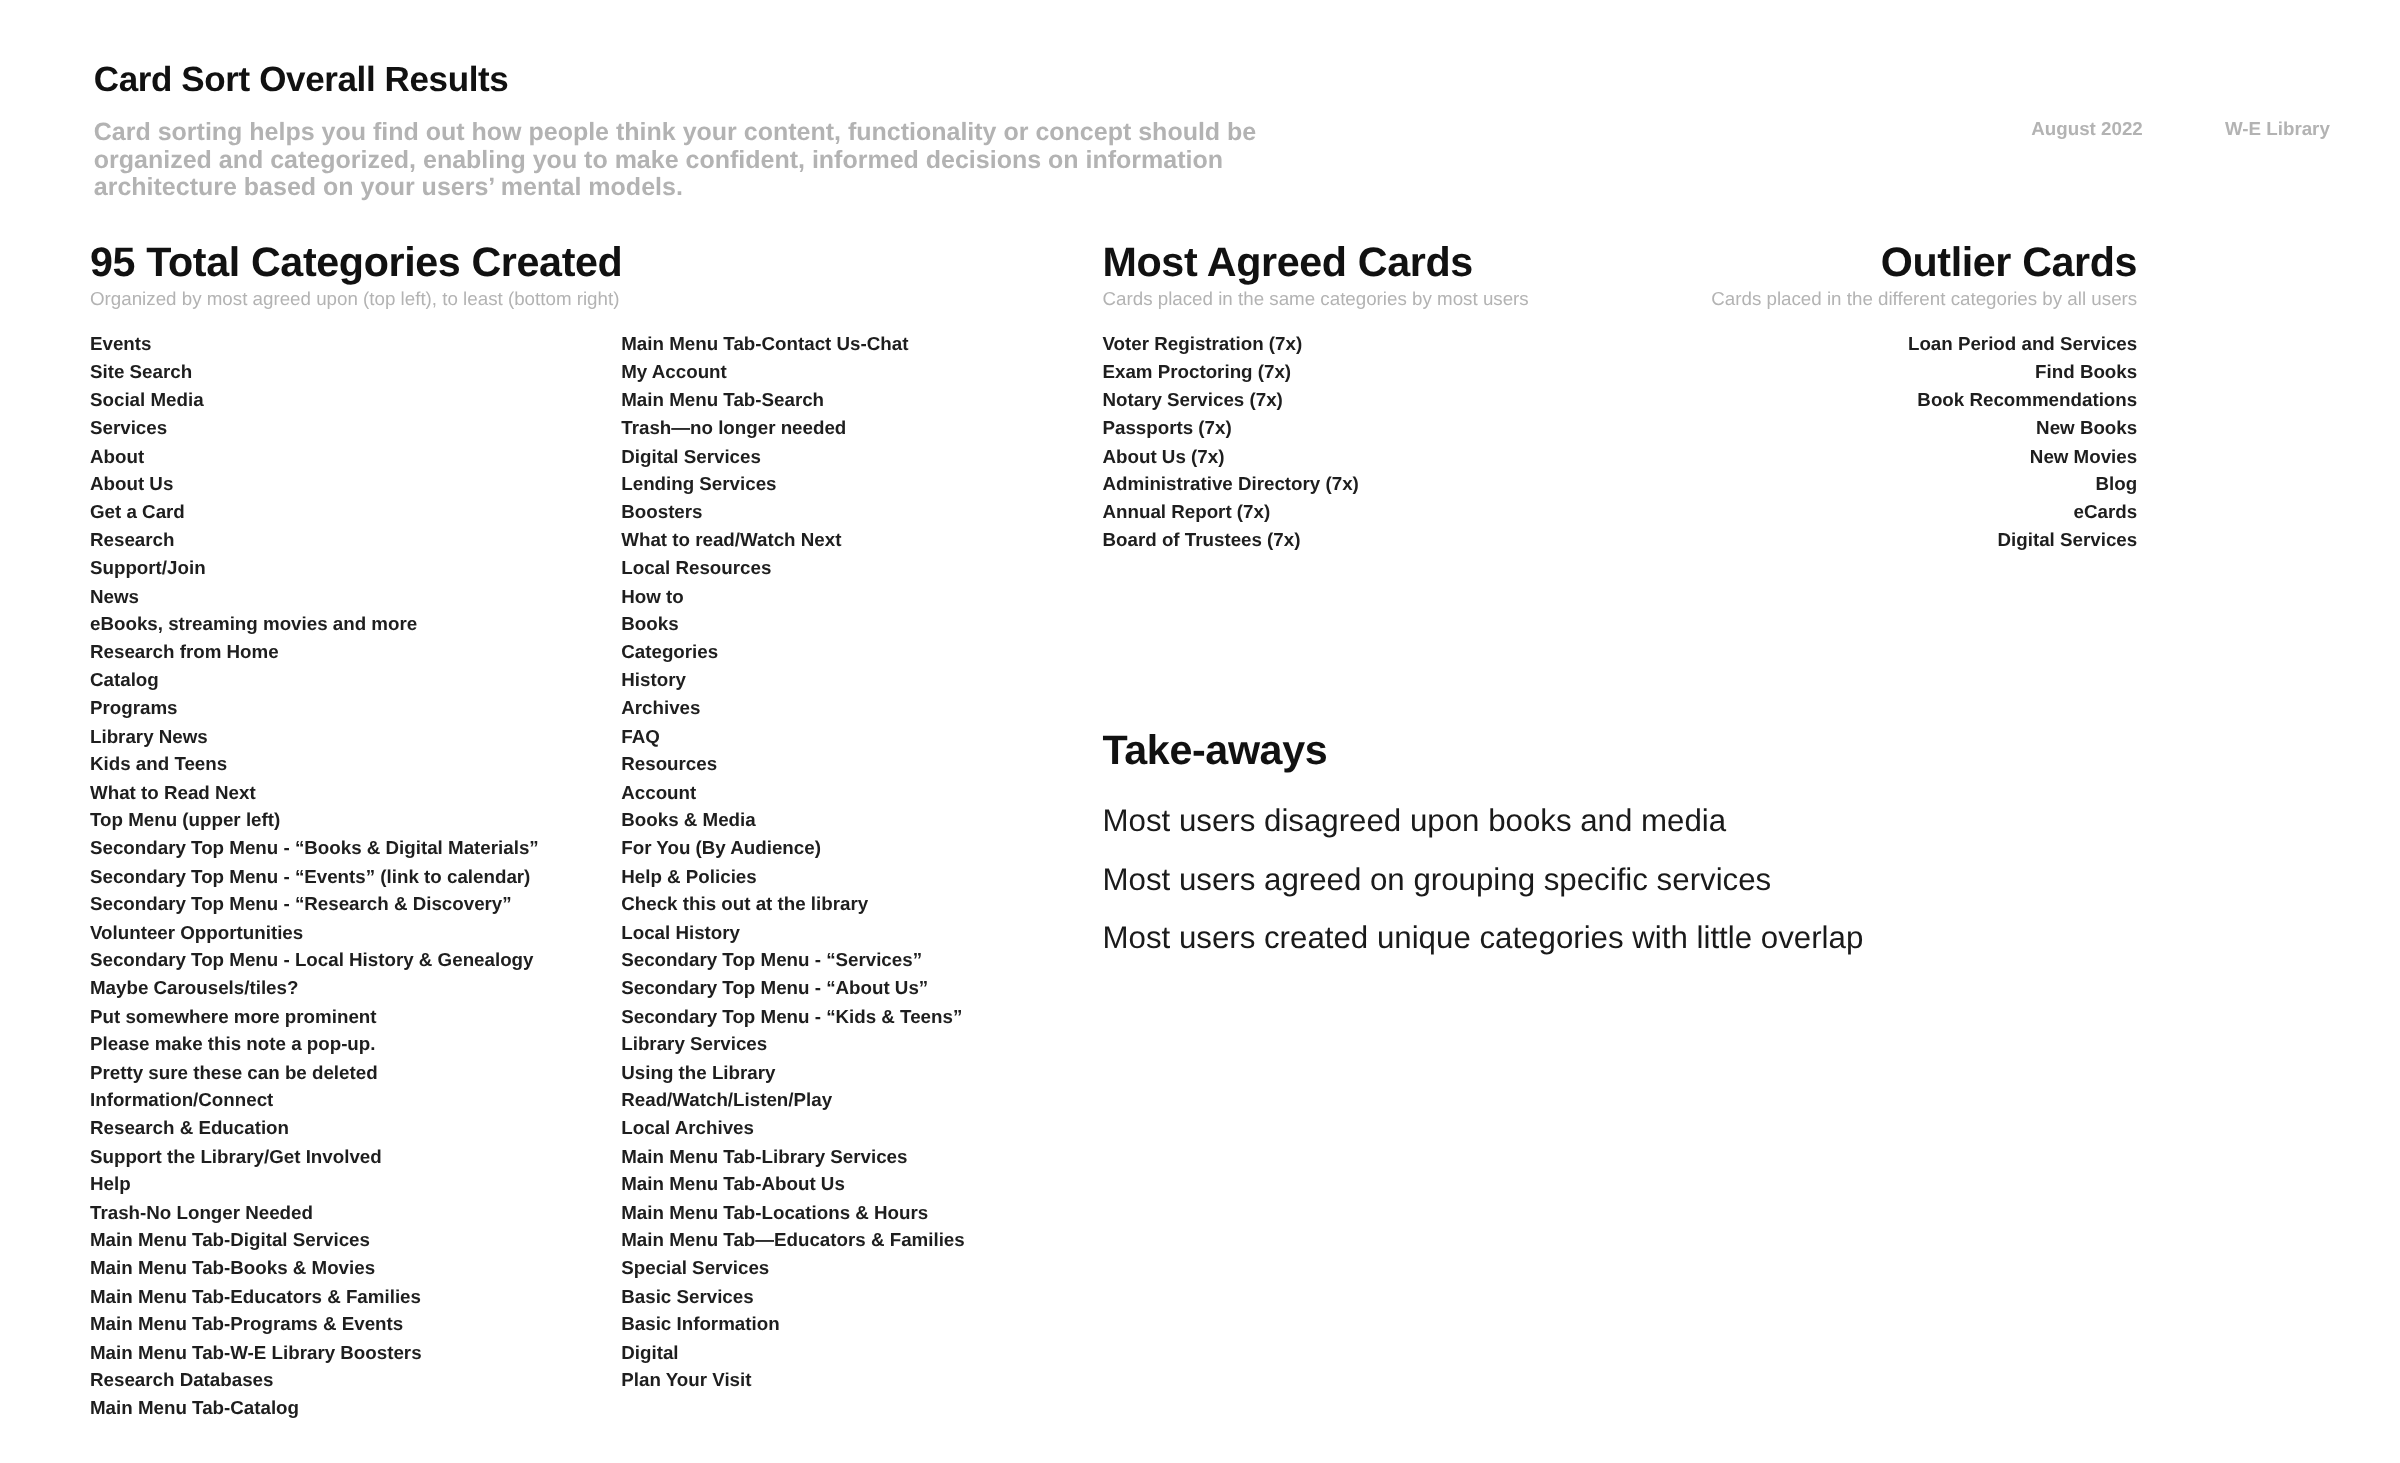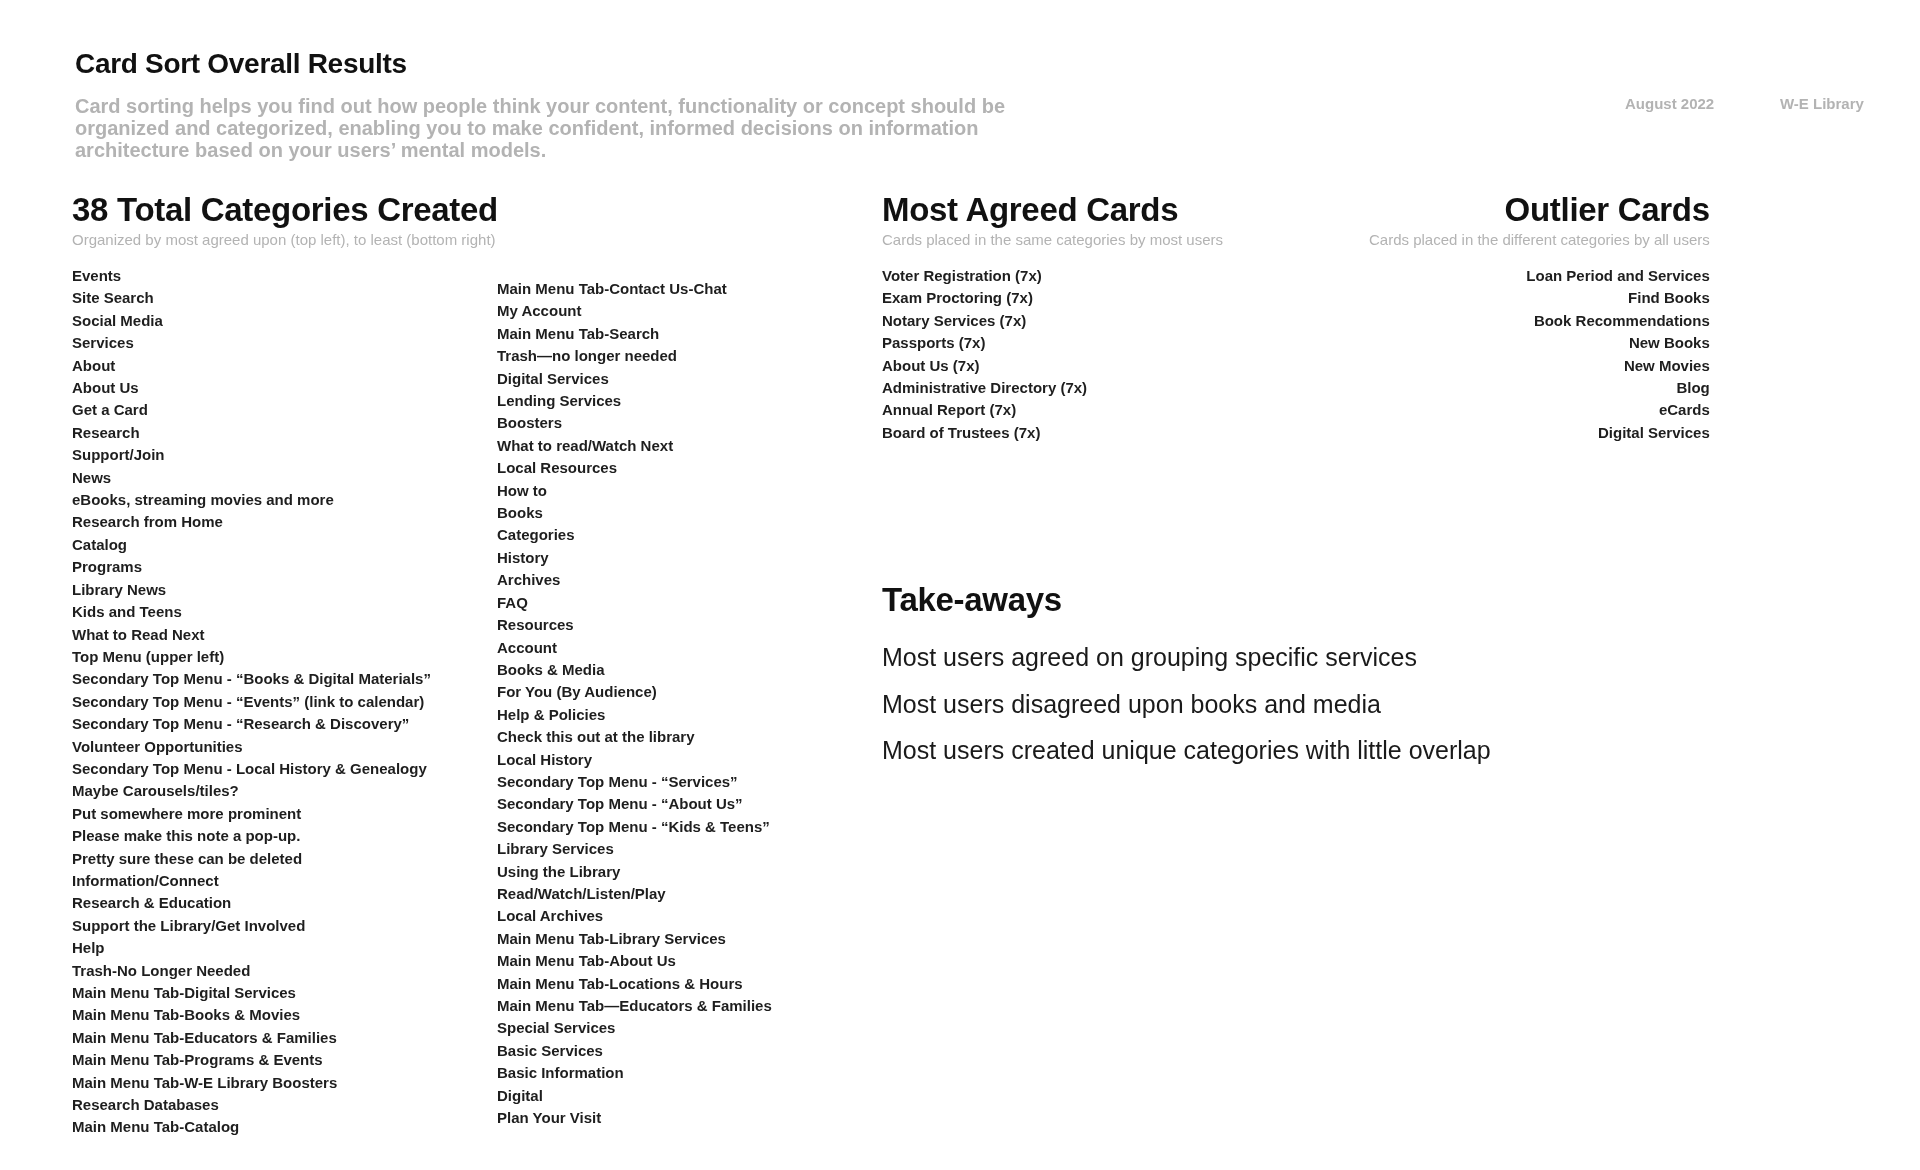--- a/index.html
+++ b/index.html
@@ -29,40 +29,40 @@
     }
     .section .sub {
       font-size: 15px; font-weight: normal; color: #b3b3b3; line-height: 20px;
     }
     .list { list-style: none; margin: 0; padding: 0; font-weight: bold; }
     .list li { font-size: 15px; line-height: 22.4px; color: #1e1e1e; white-space: nowrap; }
 
     .sec-categories { left: 72px; top: 190px; }
     .cols { position: relative; margin-top: 15px; }
     .col-a { position: absolute; left: 0; top: 0; }
-    .col-b { position: absolute; left: 425px; top: 13px; }
+    .col-b { position: absolute; left: 425px; top: 0; }
 
     .sec-agreed { left: 882px; top: 190px; }
     .sec-outlier { left: 1369px; top: 190px; text-align: right; }
     .sec-agreed .list, .sec-outlier .list { margin-top: 15px; }
 
     .sec-takeaways { left: 882px; top: 532px; margin-top: 48px; }
     .takeaways { list-style: none; margin: 14px 0 0 0; padding: 0; }
     .takeaways li { font-size: 25px; line-height: 46.5px; color: #1a1a1a; white-space: nowrap; }
   </style>
 </head>
 <body>
 
 <h1 class="page-title">Card Sort Overall Results</h1>
 <div class="page-desc">Card sorting helps you find out how people think your content, functionality or concept should be organized and categorized, enabling you to make confident, informed decisions on information architecture based on your users’ mental models.</div>
 <div class="meta meta-date">August 2022</div>
 <div class="meta meta-org">W-E Library</div>
 
 <section class="section sec-categories">
-  <h2>38 Total Categories Created</h2>
+  <h2>95 Total Categories Created</h2>
   <div class="sub">Organized by most agreed upon (top left), to least (bottom right)</div>
   <div class="cols">
     <ul class="list col-a">
         <li>Events</li>
         <li>Site Search</li>
         <li>Social Media</li>
         <li>Services</li>
         <li>About</li>
         <li>About Us</li>
         <li>Get a Card</li>
@@ -168,17 +168,17 @@
       <li>New Movies</li>
       <li>Blog</li>
       <li>eCards</li>
       <li>Digital Services</li>
     </ul>
 </section>
 
 <section class="section sec-takeaways">
   <h2>Take-aways</h2>
   <ul class="takeaways">
+      <li>Most users disagreed upon books and media</li>
       <li>Most users agreed on grouping specific services</li>
-      <li>Most users disagreed upon books and media</li>
       <li>Most users created unique categories with little overlap</li>
     </ul>
 </section>
 
 </body></html>

